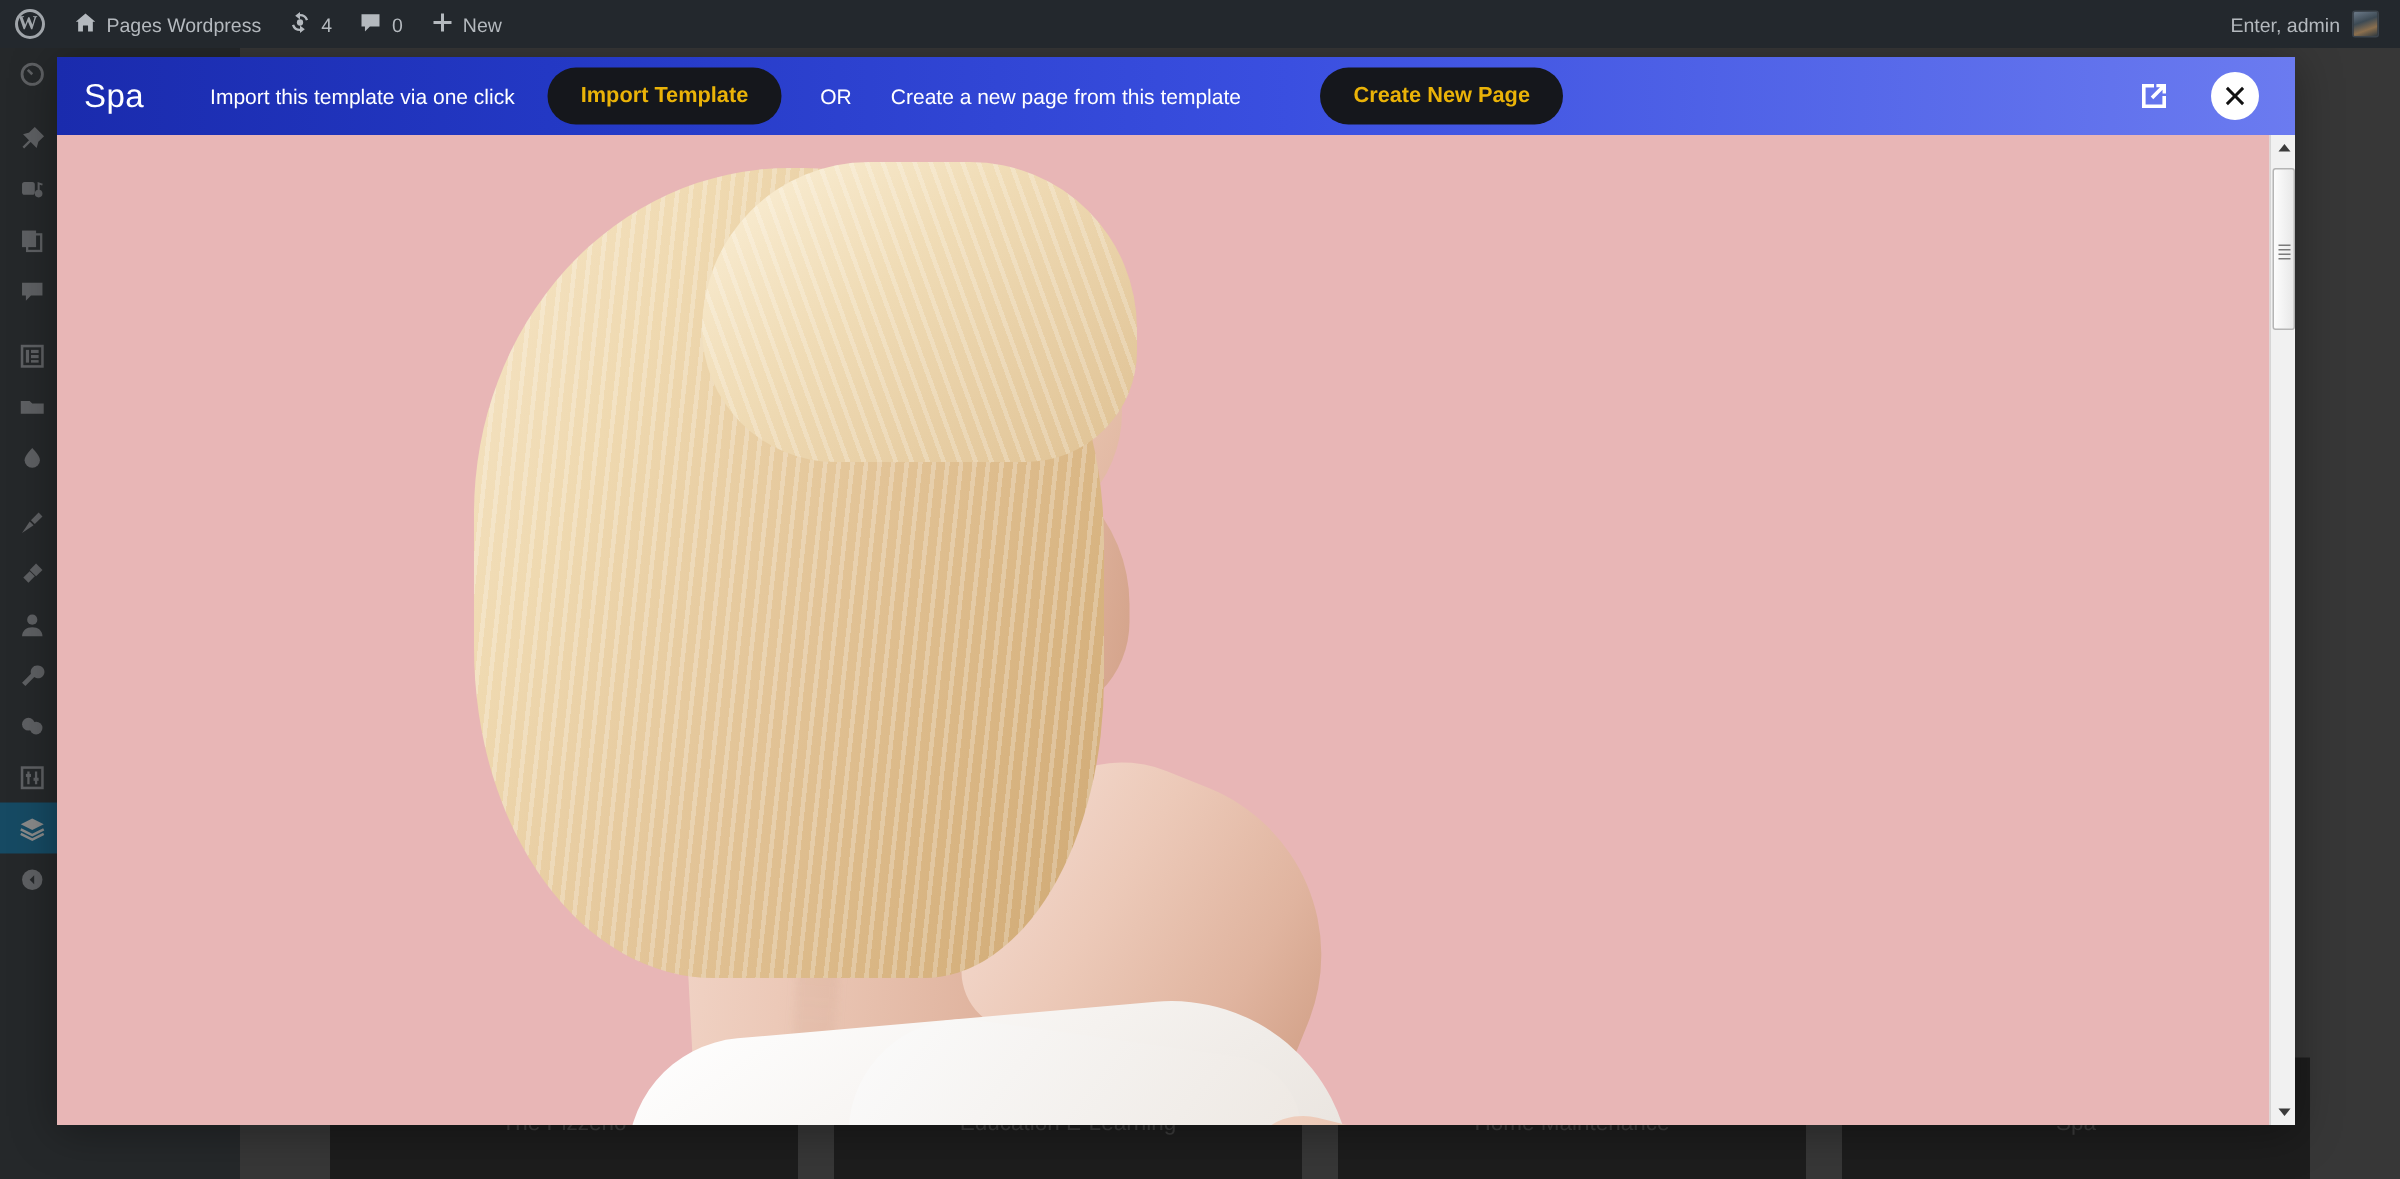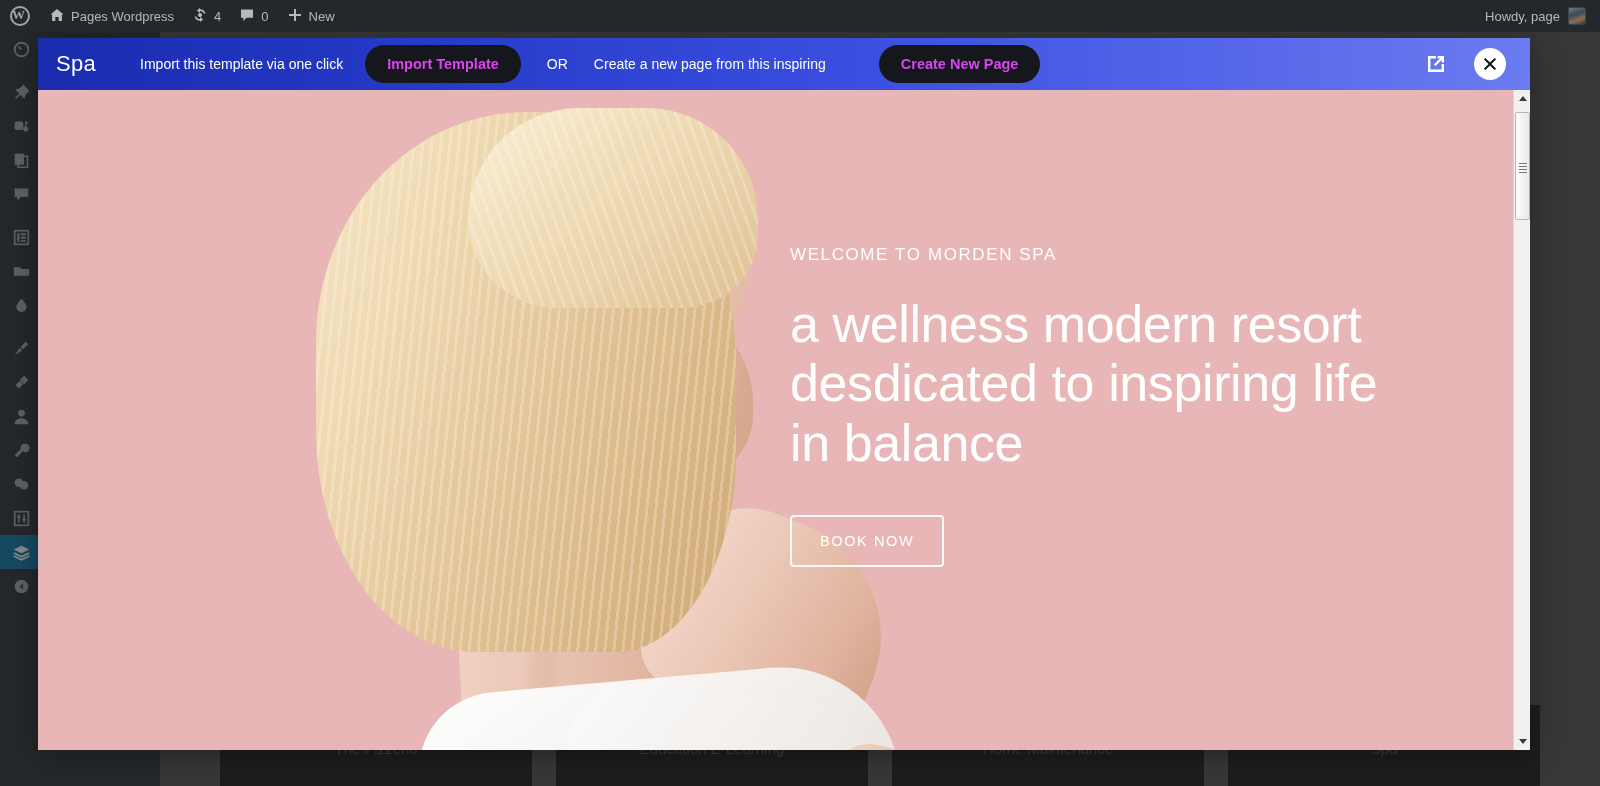--- a/index.html
+++ b/index.html
@@ -54,21 +54,21 @@
   }
   #tpl-bar{
     position:absolute; top:0; left:0; width:1492px; height:52px;
     background:linear-gradient(90deg,#1a2bad 0%,#2338c4 22%,#3a4fe0 55%,#6b7bf0 100%);
     display:flex; align-items:center; padding:0 0 0 18px; gap:0;
   }
   #tpl-title{ color:#fff; font-size:22px; font-weight:400; letter-spacing:.3px; margin-right:44px;}
   .tpl-text{ color:#fff; font-size:14px; }
   #import-hint{ margin-right:22px; }
   .pill-dark{
-    background:#15171c; color:#d946ef; font-size:14.5px; font-weight:bold;
+    background:#15171c; color:#eab308; font-size:14.5px; font-weight:bold;
     border:none; border-radius:22px; padding:11px 22px; cursor:pointer;
     font-family:"Liberation Sans", sans-serif; white-space:nowrap;
   }
   #or-label{ margin:0 26px; font-weight:400; }
   #create-hint{ margin-right:34px; }
   #page-name-input{
     width:200px; height:33px; border:none; background:#fff;
     font-size:14.5px; padding:0 12px; color:#333;
     font-family:"Liberation Sans", sans-serif; outline:none;
   }
@@ -247,21 +247,21 @@
   <div class="ab-item">
     <span class="ico">
       <svg width="16" height="16" viewBox="0 0 16 16">
           <path d="M7 2h2v5h5v2H9v5H7V9H2V7h5Z" fill="#b4b9be"></path>
         </svg>
     </span>
     <span>New</span>
   </div>
   <div class="ab-spacer"></div>
   <div class="ab-right">
-    <span>Howdy, page</span>
+    <span>Enter, admin</span>
     <span class="avatar"></span>
   </div>
 </div>
 
 <div id="sidebar">
   <div class="menu-item">
     <span class="mi-ico">
       <svg width="17" height="17" viewBox="0 0 20 20">
           <circle cx="10" cy="10" r="8" fill="none" stroke="currentColor" stroke-width="2.2"></circle>
           <path d="M10 10 6.5 6.5" stroke="currentColor" stroke-width="2" fill="none"></path>
@@ -428,21 +428,21 @@
 
 <div id="overlay"></div>
 
 <div id="modal">
 
   <div id="tpl-bar">
     <span id="tpl-title">Spa</span>
     <span class="tpl-text" id="import-hint">Import this template via one click</span>
     <button class="pill-dark">Import Template</button>
     <span class="tpl-text" id="or-label">OR</span>
-    <span class="tpl-text" id="create-hint">Create a new page from this inspiring</span>
+    <span class="tpl-text" id="create-hint">Create a new page from this template</span>
     <button class="pill-dark" id="create-new-page">Create New Page</button>
     <span class="bar-spacer"></span>
     <span id="ext-link">
       <svg width="24" height="24" viewBox="0 0 24 24">
         <path d="M4 4h8v2.4H6.4v11.2h11.2V12H20v8H4Z" fill="#fff"></path>
         <path d="M13.6 4H20v6.4h-2.3V7.9l-6.2 6.2-1.7-1.7 6.2-6.2h-2.4Z" fill="#fff"></path>
       </svg>
     </span>
     <span id="close-btn">
       <svg width="16" height="16" viewBox="0 0 16 16">
@@ -461,25 +461,20 @@
         <div class="body-shape" id="neck"></div>
         <div class="body-shape" id="head"></div>
         <div id="spine"></div>
         <div id="hair"></div>
         <div id="hair-top"></div>
         <div class="towel" id="towel-main"></div>
         <div class="towel" id="towel-fold"></div>
         <div id="hand"></div>
       </div>
 
-      <div id="hero-copy">
-        <div id="eyebrow">WELCOME TO MORDEN SPA</div>
-        <div id="hero-heading">a wellness modern resort desdicated to inspiring life in balance</div>
-        <button id="book-now">BOOK NOW</button>
-      </div>
     </div>
 
     <div id="pv-scroll">
       <div class="sb-btn" id="sb-up">
           <span class="sb-arrow"></span>
         </div>
       <div id="sb-thumb">
           <span class="grip"></span>
         </div>
       <div class="sb-btn" id="sb-down">

